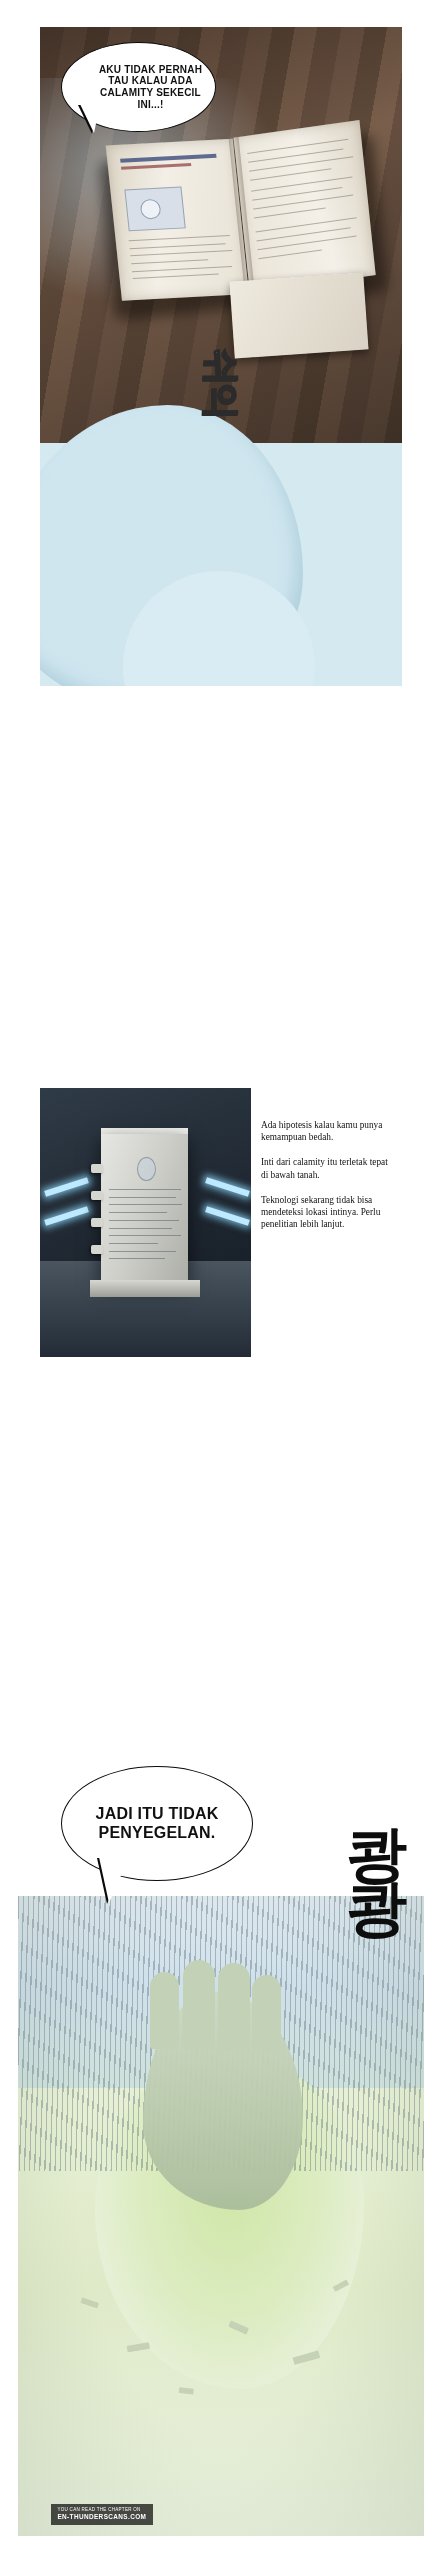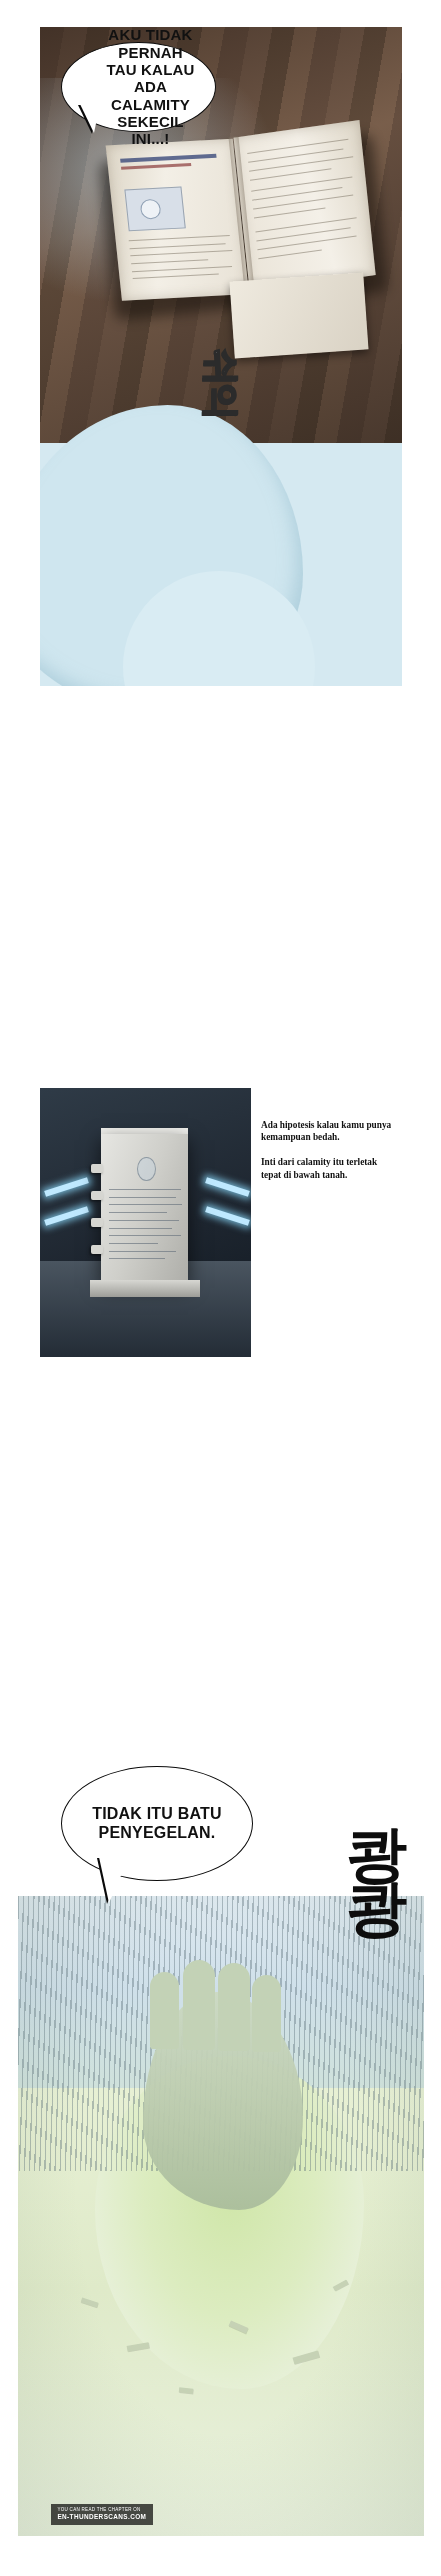--- a/index.html
+++ b/index.html
@@ -233,21 +233,21 @@
     height: 0;
   }
 
   #bubble1 {
     left: 61px;
     top: 42px;
     width: 155px;
     height: 90px;
     z-index: 6;
   }
-  #bubble1 .bubble-text { font-size: 15px; margin-left: 24px; }
+  #bubble1 .bubble-text { font-size: 10px; margin-left: 24px; }
   #bubble1 .tail {
     left: 18px;
     top: 61px;
     border-left: 14px solid transparent;
     border-right: 6.4px solid transparent;
     border-top: 29px solid #ffffff;
     filter: drop-shadow(-1.3px 1.3px 0 #0a0a0a);
   }
 
   #bubble2 {
@@ -381,21 +381,21 @@
   .p2-text {
     position: absolute;
     left: 221px;
     top: 31px;
     width: 132px;
     color: #111;
     font-family: "Liberation Serif", serif;
     font-size: 9.3px;
     line-height: 1.32;
   }
-  .p2-text p { margin: 0 0 12.8px 0; font-weight: bold; }
+  .p2-text p { margin: 0 0 12.8px 0; }
 
   
   .panel3 {
     position: absolute;
     left: 18px;
     top: 1896px;
     width: 406px;
     height: 640px;
     background: #e8f1d6;
     overflow: hidden;
@@ -570,26 +570,27 @@
         <div class="peg" style="top:27px;"></div>
         <div class="peg" style="top:54px;"></div>
         <div class="peg" style="top:81px;"></div>
       </div>
       <div class="stone-base"></div>
     </div>
 
     <div class="p2-text">
       <p>Ada hipotesis kalau kamu punya kemampuan bedah.</p>
       <p>Inti dari calamity itu terletak tepat di bawah tanah.</p>
+      <p>Teknologi sekarang tidak bisa mendeteksi lokasi intinya. Perlu penelitian lebih lanjut.</p>
     </div>
   </div>
 
   <div class="bubble" id="bubble3">
     <div class="tail"></div>
-    <div class="bubble-text">TIDAK ITU BATU
+    <div class="bubble-text">JADI ITU TIDAK
 PENYEGELAN.</div>
   </div>
 
   <div class="sfx-big">
     <div>쾅</div>
     <div>쾅</div>
   </div>
 
   <div class="panel3">
     <div class="p3-sky"></div>

